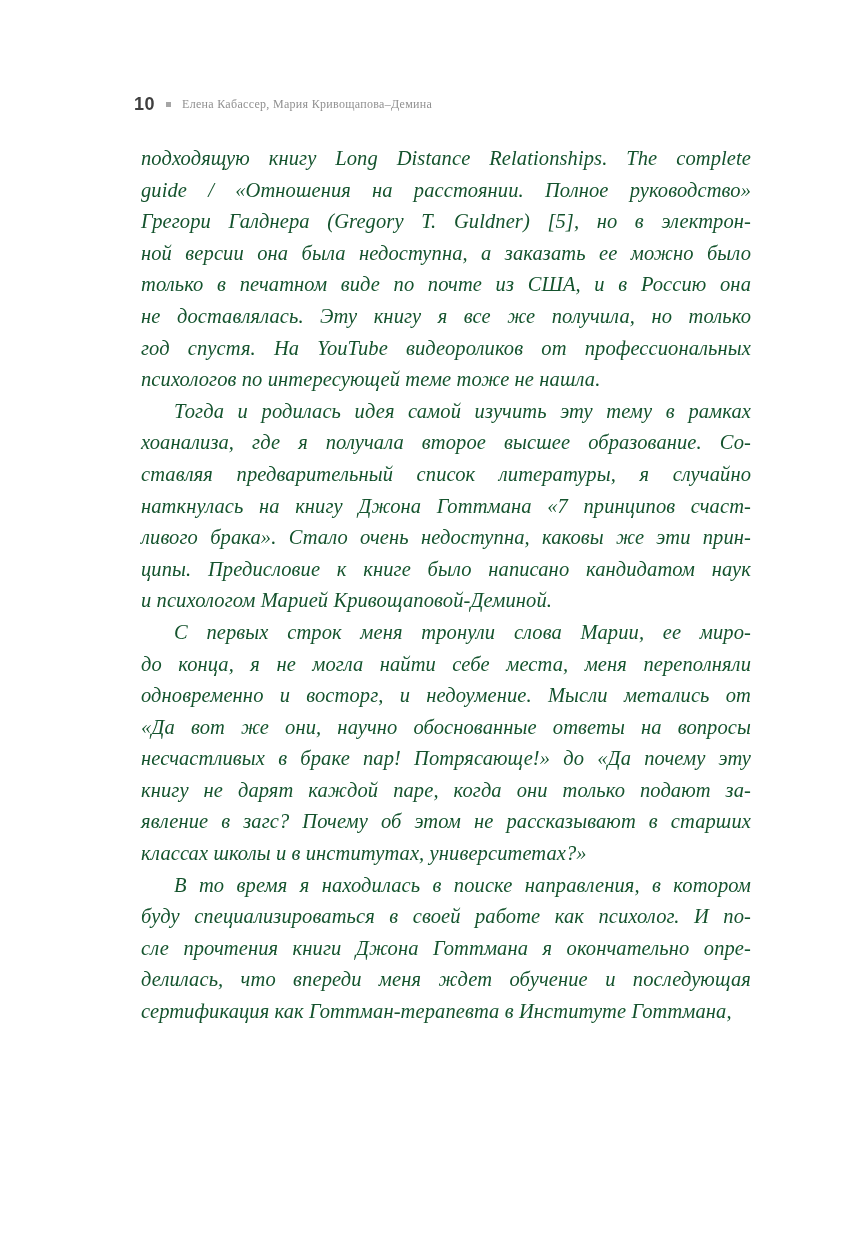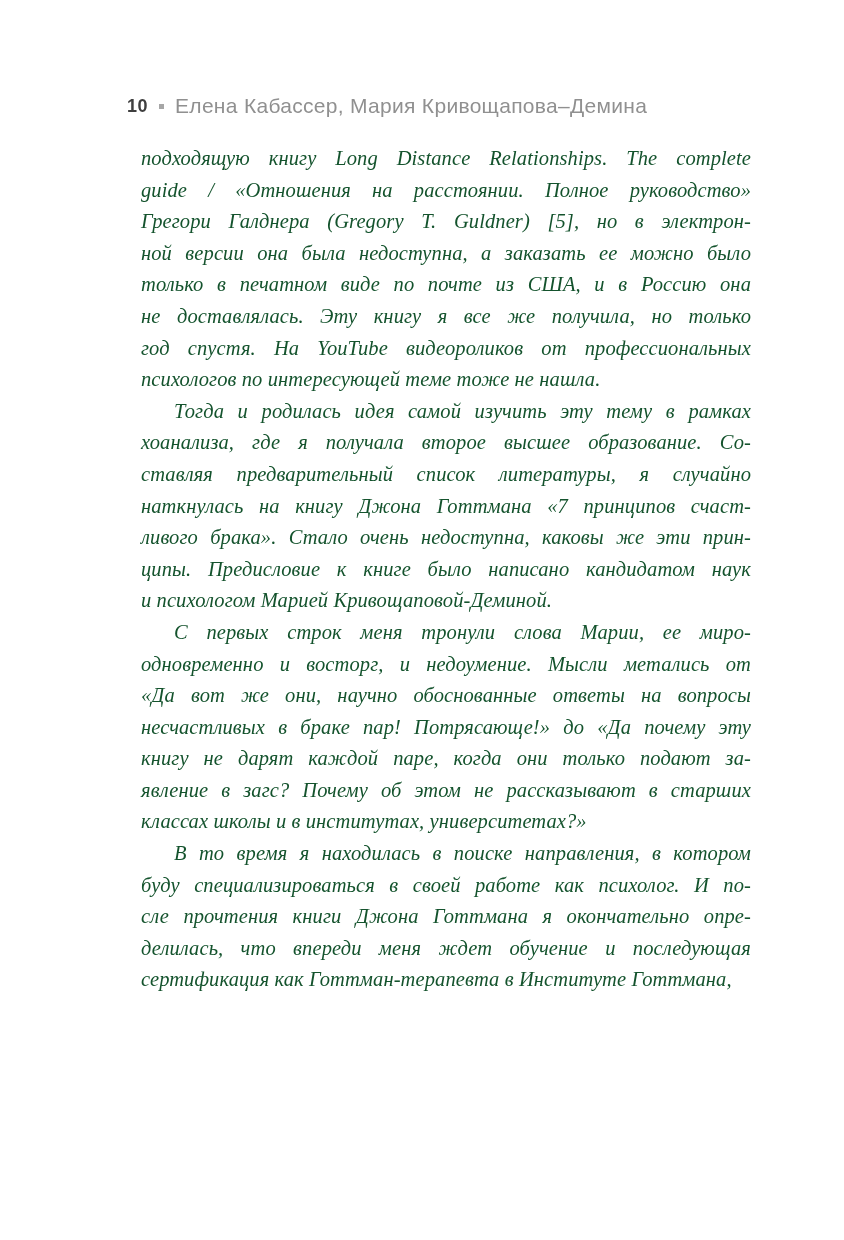--- a/index.html
+++ b/index.html
@@ -9,44 +9,45 @@
   }
   .page {
     position: relative;
     width: 844px;
     height: 1240px;
     background: #ffffff;
     overflow: hidden;
   }
   .running-head {
     position: absolute;
-    left: 127px;
+    left: 134px;
     top: 94px;
     display: flex;
     align-items: center;
     gap: 11px;
     font-family: "Liberation Sans", sans-serif;
     white-space: nowrap;
   }
   .pagenum {
     font-size: 18px;
     font-weight: 600;
     color: #3f3f3f;
     letter-spacing: 0.5px;
   }
   .sep {
     width: 5px;
     height: 5px;
     background: #a6a6a6;
     display: inline-block;
   }
   .authors {
-    font-size: 21px;
+    font-size: 12px;
     color: #909090;
     letter-spacing: 0.3px;
+    font-family: Liberation Serif, serif;
   }
   .body-text {
     position: absolute;
     left: 141px;
     top: 143px;
     width: 610px;
     color: #14532d;
     font-family: "Liberation Serif", serif;
     font-style: italic;
     font-size: 20.5px;
@@ -90,20 +91,21 @@
         <div class="line just indent">Тогда и родилась идея самой изучить эту тему в рамках</div>
         <div class="line just">хоанализа, где я получала второе высшее образование. Со-</div>
         <div class="line just">ставляя предварительный список литературы, я случайно</div>
         <div class="line just">наткнулась на книгу Джона Готтмана «7 принципов счаст-</div>
         <div class="line just">ливого брака». Стало очень недоступна, каковы же эти прин-</div>
         <div class="line just">ципы. Предисловие к книге было написано кандидатом наук</div>
         <div class="line">и психологом Марией Кривощаповой-Деминой.</div>
       </div>
       <div class="para">
         <div class="line just indent">С первых строк меня тронули слова Марии, ее миро-</div>
+        <div class="line just">до конца, я не могла найти себе места, меня переполняли</div>
         <div class="line just">одновременно и восторг, и недоумение. Мысли метались от</div>
         <div class="line just">«Да вот же они, научно обоснованные ответы на вопросы</div>
         <div class="line just">несчастливых в браке пар! Потрясающе!» до «Да почему эту</div>
         <div class="line just">книгу не дарят каждой паре, когда они только подают за-</div>
         <div class="line just">явление в загс? Почему об этом не рассказывают в старших</div>
         <div class="line">классах школы и в институтах, университетах?»</div>
       </div>
       <div class="para">
         <div class="line just indent">В то время я находилась в поиске направления, в котором</div>
         <div class="line just">буду специализироваться в своей работе как психолог. И по-</div>

